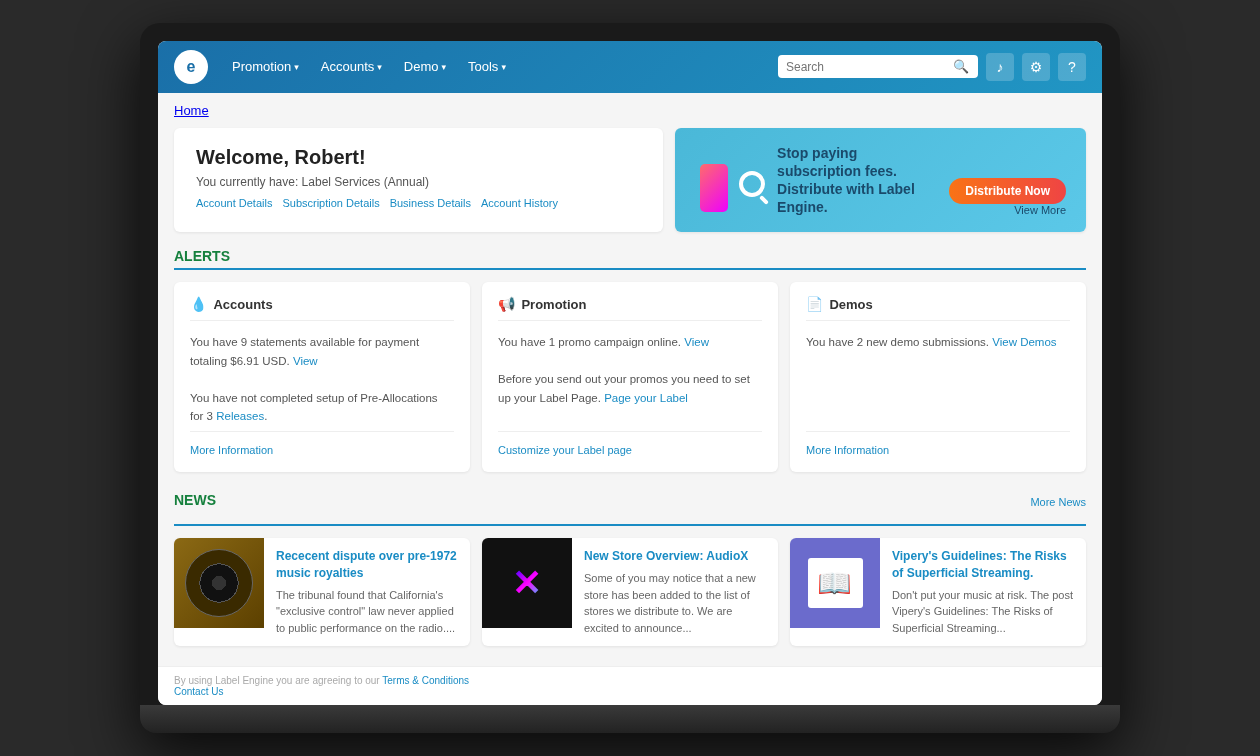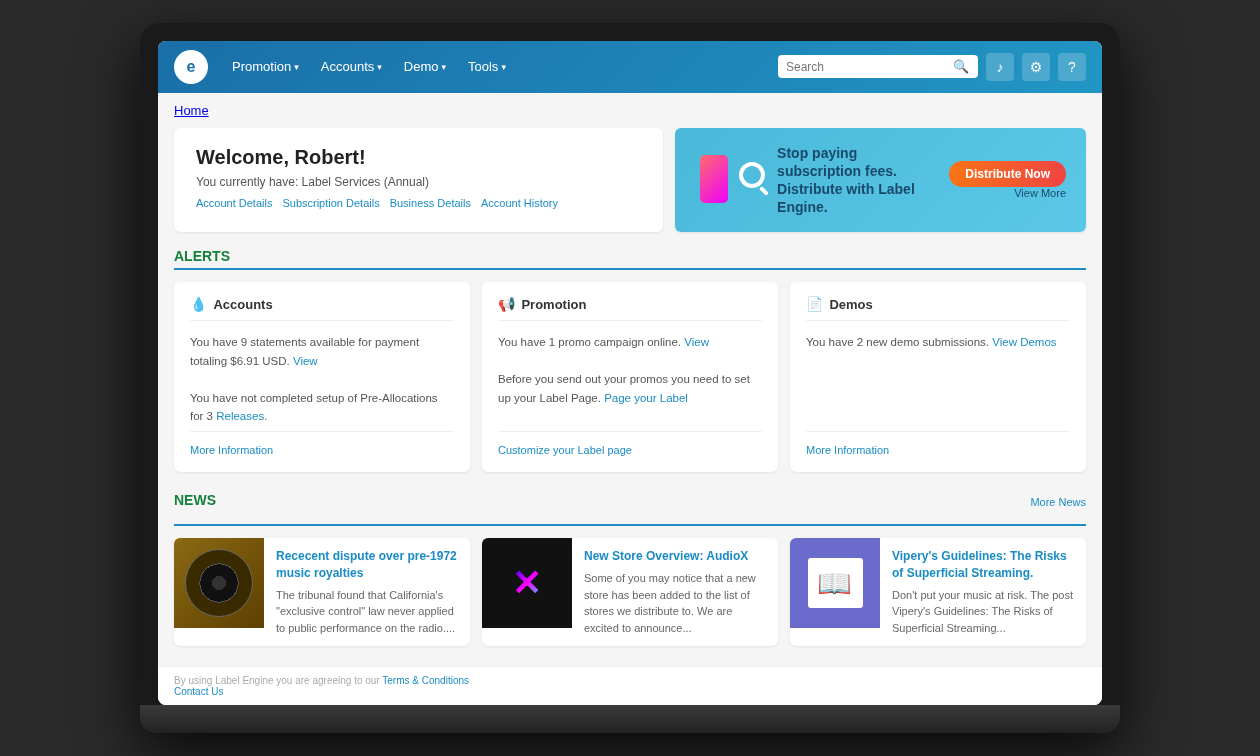--- a/index.html
+++ b/index.html
@@ -96,21 +96,21 @@
     .welcome-card p { font-size: 12px; color: #555; margin-bottom: 8px; }
     .welcome-links { display: flex; gap: 10px; flex-wrap: wrap; }
     .welcome-links a { font-size: 11px; color: #1a8cc4; text-decoration: none; }
 
     .banner-card {
       background: linear-gradient(135deg, #4ab8d8, #5bc8e8);
       border-radius: 6px;
       padding: 16px 20px;
       flex: 1;
       display: flex;
-      align-items: center;
+      align-items: flex-end;
       gap: 12px;
       box-shadow: 0 1px 3px rgba(0,0,0,0.08);
       position: relative;
       overflow: hidden;
     }
     .banner-illus {
       width: 70px; height: 55px;
       flex-shrink: 0;
       position: relative;
     }

